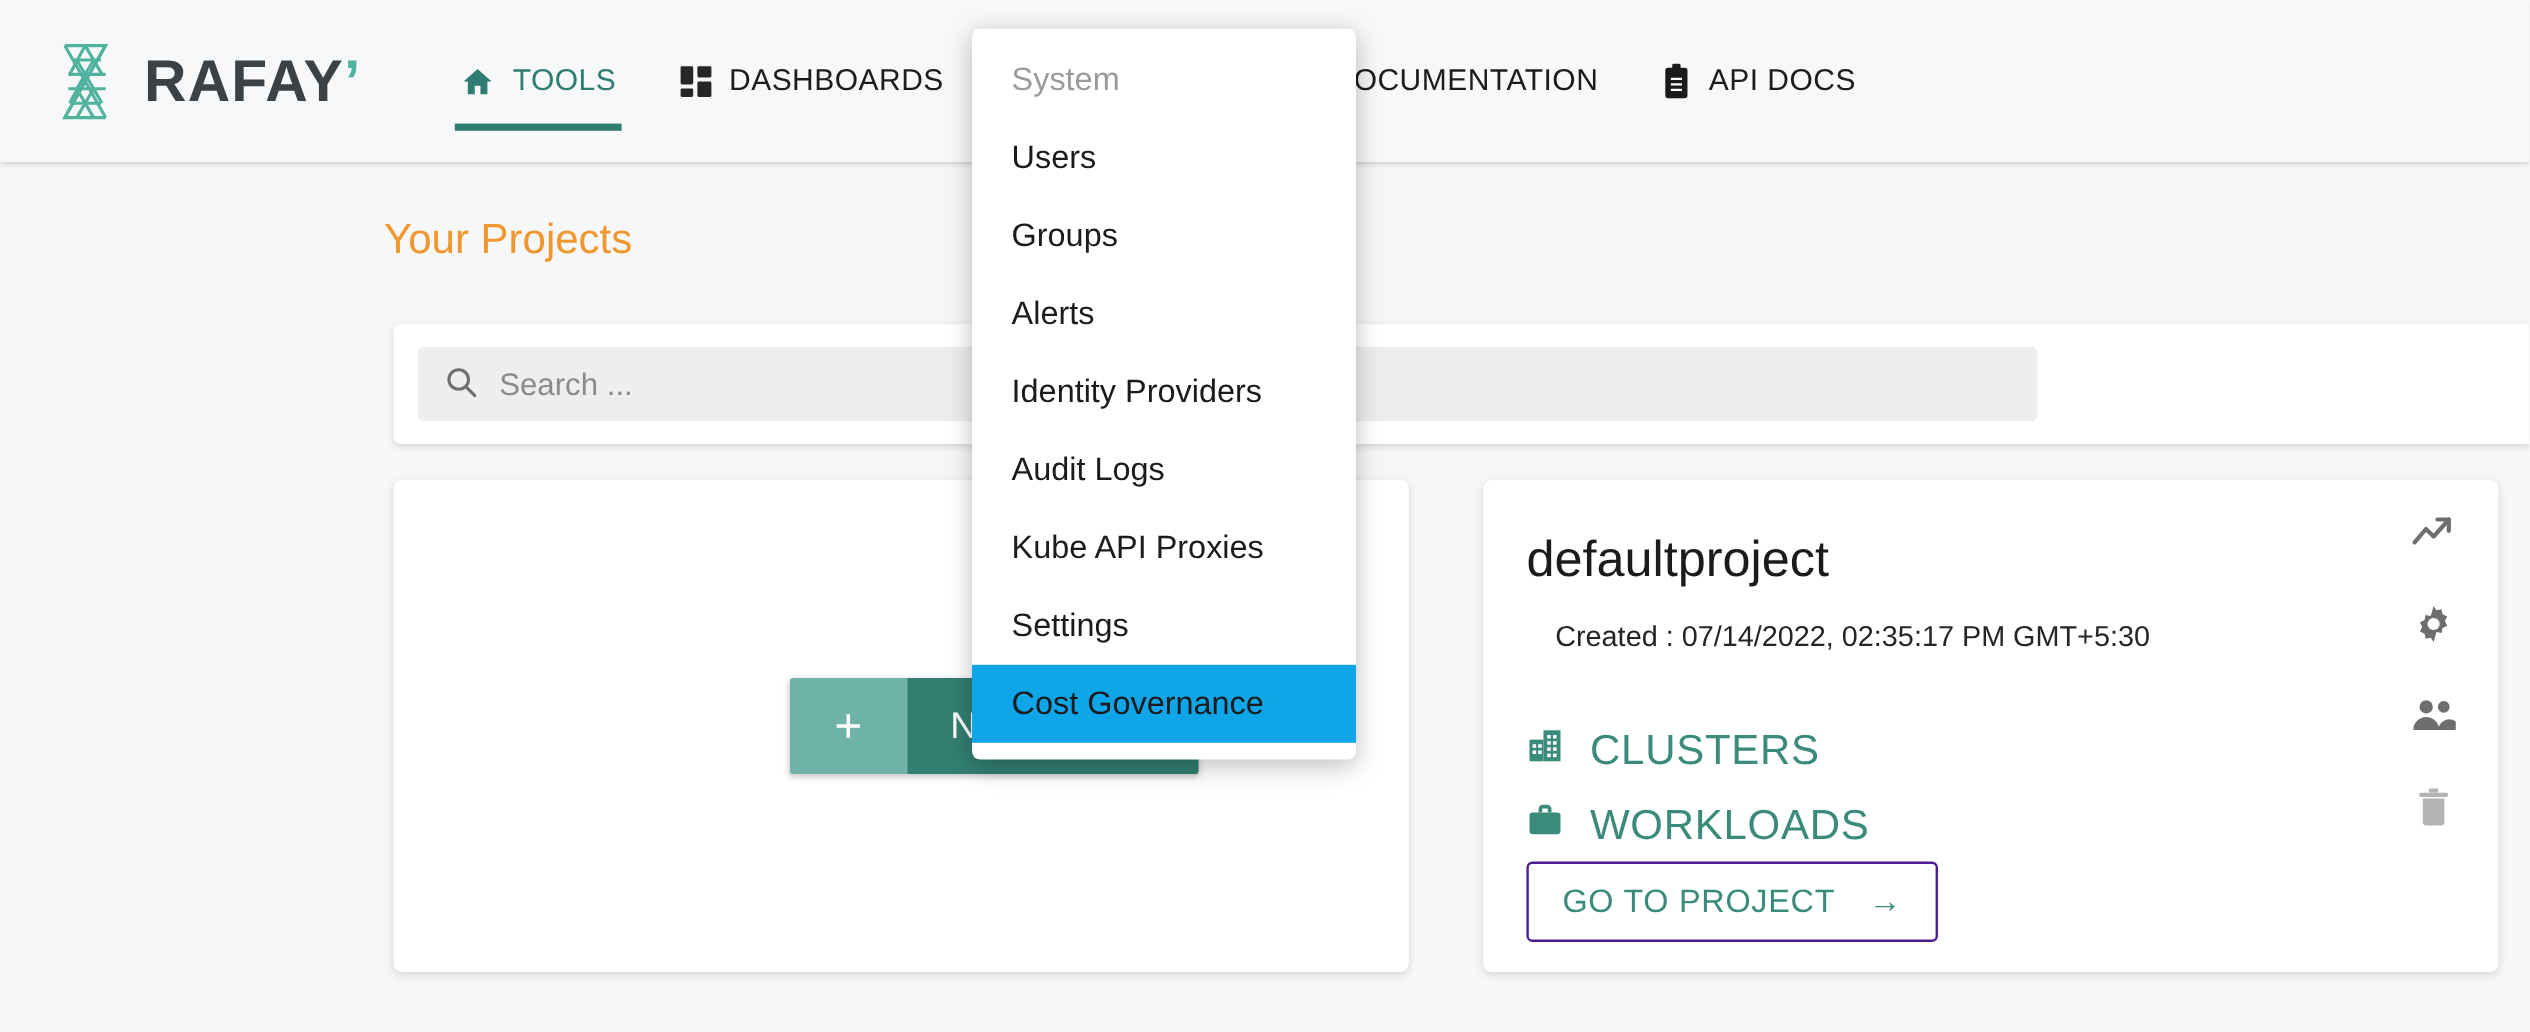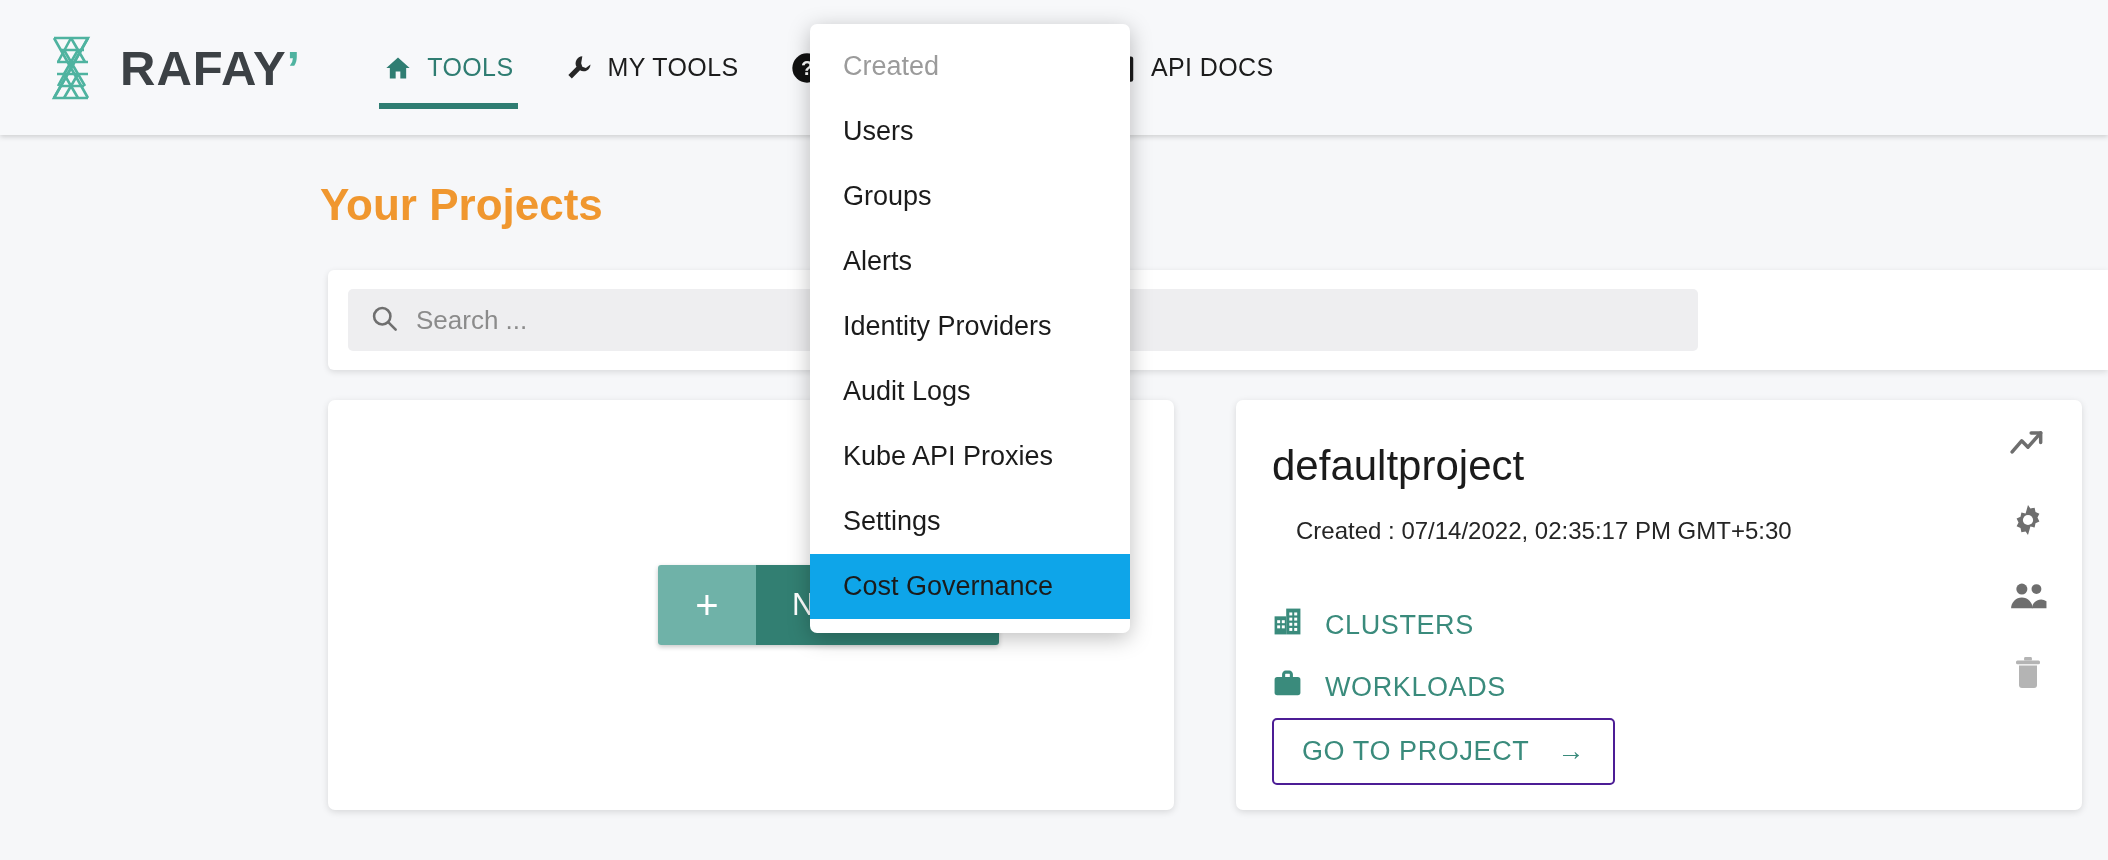--- a/index.html
+++ b/index.html
@@ -70,21 +70,21 @@
     line-height:1.15;
   }
   .dd-item.header-item{ color:#9b9b9b; cursor:default; }
   .dd-item.hovered{ background:#0ea5e9; }
 
   
   .main{ position:absolute; top:135px; left:0; width:2108px; height:725px; }
 
   .page-title{
     position:absolute; left:320px; top:45px;
-    font-size:44px; color:#f0972f; font-weight:bold;
+    font-size:35px; color:#f0972f; font-weight:normal;
   }
 
   .search-card{
     position:absolute;
     left:328px; top:135px;
     width:1780px; height:100px;
     background:#ffffff;
     border-radius:6px 0 0 6px;
     box-shadow:0 2px 6px rgba(0,0,0,0.12);
     display:flex; align-items:center;
@@ -149,21 +149,21 @@
   }
   .card-created{
     position:absolute; left:36px; top:117px;
     font-size:24px; color:#252525;
     white-space:nowrap;
     margin-left:24px;
   }
   .card-link{
     position:absolute; left:36px;
     display:flex; align-items:center; gap:22px;
-    color:#3a8b7c; font-size:27px; letter-spacing:0.6px;
+    color:#3a8b7c; font-size:35px; letter-spacing:0.6px;
     cursor:pointer; white-space:nowrap;
   }
   .card-link.clusters{ top:206px; }
   .card-link.workloads{ top:268px; }
 
   .goto-btn{
     position:absolute; left:36px; top:318px;
     border:2px solid #4c1d95; border-radius:5px;
     padding:16px 28px;
     display:flex; align-items:center; gap:28px;
@@ -209,20 +209,31 @@
 
       <div class="nav-item active">
         <span class="nav-icon">
           <svg width="30" height="28" viewBox="0 0 24 24" fill="#2f7d72">
             <path d="M12 3 L2 12 h3 v9 h5 v-6 h4 v6 h5 v-9 h3 z"></path>
           </svg>
         </span>
         <span class="nav-label">TOOLS</span>
       </div>
 
+      <div class="nav-item">
+        <span class="nav-icon">
+          <svg width="28" height="28" viewBox="0 0 24 24" fill="#262626">
+            <rect x="1" y="1" width="9" height="13" rx="1"></rect>
+            <rect x="13" y="1" width="10" height="8" rx="1"></rect>
+            <rect x="1" y="17" width="9" height="6" rx="1"></rect>
+            <rect x="13" y="12" width="10" height="11" rx="1"></rect>
+          </svg>
+        </span>
+        <span class="nav-label">DASHBOARDS</span>
+      </div>
 
       <div class="nav-item">
         <span class="nav-icon">
           <svg width="28" height="28" viewBox="0 0 24 24" fill="#262626">
             <path d="M14 2 a6 6 0 0 0-5 9 l-7 7 3 3 7-7 a6 6 0 0 0 9-5 l-4 3 -3-1 -1-3 z"></path>
           </svg>
         </span>
         <span class="nav-label">MY TOOLS</span>
       </div>
 
@@ -393,21 +404,21 @@
         <div class="goto-btn">
           <span>GO TO PROJECT</span>
 
         </div>
       </div>
 
     </div>
   </div>
 
   <div class="dropdown">
-    <div class="dd-item header-item">Created</div>
+    <div class="dd-item header-item">System</div>
     <div class="dd-item">Users</div>
     <div class="dd-item">Groups</div>
     <div class="dd-item">Alerts</div>
     <div class="dd-item">Identity Providers</div>
     <div class="dd-item">Audit Logs</div>
     <div class="dd-item">Kube API Proxies</div>
     <div class="dd-item">Settings</div>
     <div class="dd-item hovered">Cost Governance</div>
   </div>
 

